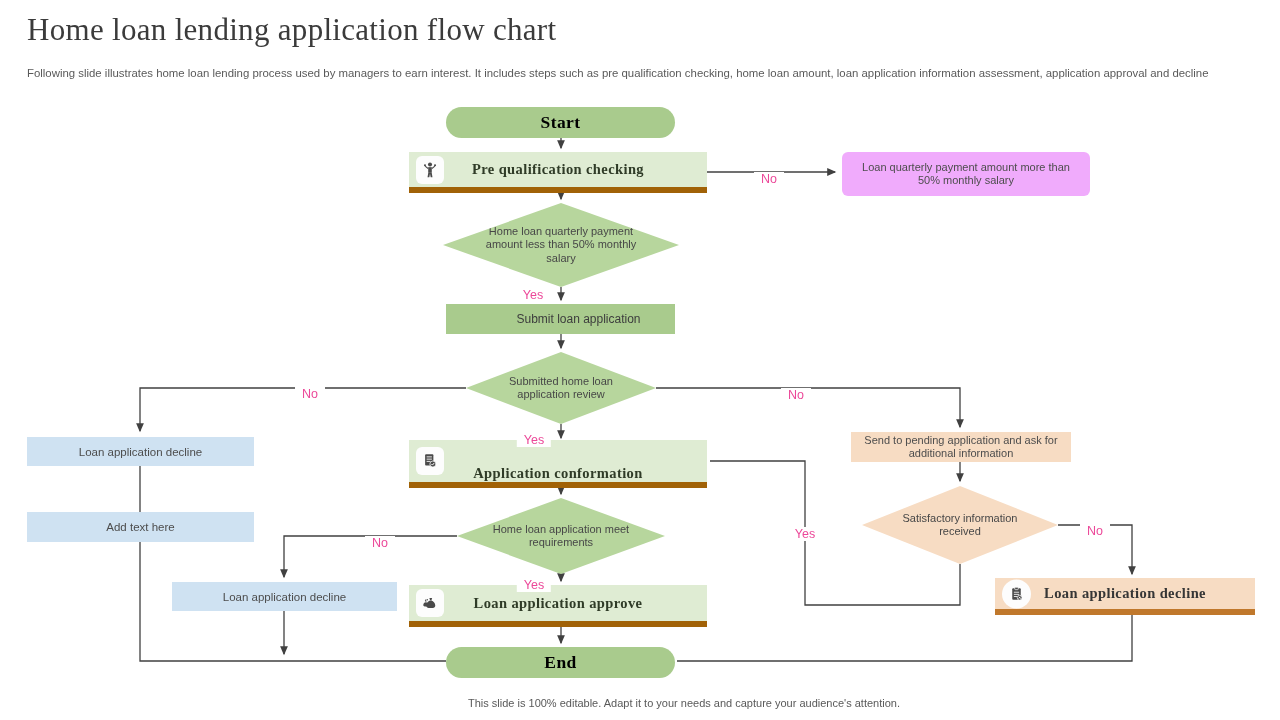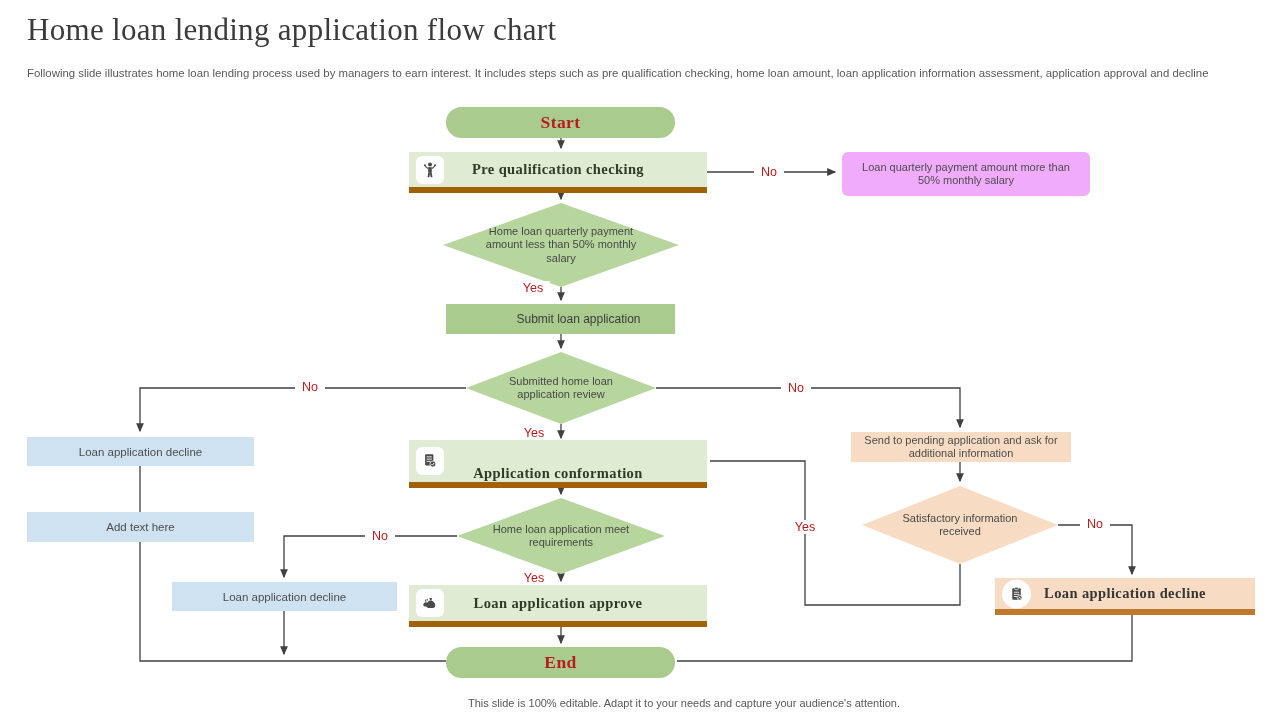--- a/index.html
+++ b/index.html
@@ -8,38 +8,38 @@
   .abs{position:absolute;box-sizing:border-box;}
 
   .title{left:27px;top:12px;width:1100px;font-family:"Liberation Serif",serif;
          font-size:31px;color:#3b3b3b;letter-spacing:.3px;}
   .subtitle{left:27px;top:66px;width:1186px;font-size:11.4px;line-height:14.5px;color:#595959;}
   .footer{left:0;top:697px;width:1280px;text-align:center;font-size:11px;color:#595959;margin-left:44px;}
 
   .node{position:absolute;box-sizing:border-box;display:flex;align-items:center;
         justify-content:center;text-align:center;color:#4d4d4d;}
   .pill{background:#a9cb8d;border-radius:16px;font-family:"Liberation Serif",serif;
-        font-weight:bold;font-size:17.5px;color:#b91c1c;letter-spacing:.4px;}
+        font-weight:bold;font-size:17.5px;color:#000000;letter-spacing:.4px;}
   .solid{background:#a9cb8d;font-size:12px;color:#3d3d3d;}
   .hbox{background:#dfecd3;border-bottom:6px solid #a16207;
         font-family:"Liberation Serif",serif;font-weight:bold;font-size:14.5px;
         color:#2f3b27;letter-spacing:.4px;}
   .hbox.orange{background:#f7dcc3;border-bottom-color:#c0782c;color:#363636;}
   .chip{position:absolute;left:7px;top:50%;transform:translateY(-50%);width:28px;height:28px;
         background:#fdfdfd;border-radius:6px;display:flex;align-items:center;justify-content:center;}
   .chip.round{border-radius:50%;width:29px;height:29px;}
   .infobox{background:#f0abfc;border-radius:6px;font-size:11px;line-height:13.5px;}
   .bluebox{background:#cfe2f2;font-size:11.5px;}
   .peachbox{background:#f7dcc3;font-size:11px;line-height:13.5px;}
   .diamond{clip-path:polygon(50% 0,100% 50%,50% 100%,0 50%);background:#b7d69d;
            font-size:11px;line-height:13.5px;color:#474747;padding:0 34px;}
   .diamond.peach{background:#f7dcc3;}
 
   .blabel{position:absolute;transform:translate(-50%,-50%);background:#ffffff;
-          padding:0 7px;font-size:12.5px;color:#b91c1c;}
+          padding:0 7px;font-size:12.5px;color:#ec4899;margin-top:7px;}
   svg.connectors{position:absolute;left:0;top:0;}
 </style>
 </head>
 <body>
 
 <div class="abs title">Home loan lending application flow chart</div>
 <div class="abs subtitle">Following slide illustrates home loan lending process used by managers to earn interest. It includes steps such as pre qualification checking, home loan amount, loan application information assessment, application approval and decline</div>
 
 <svg class="connectors" width="1280" height="720">
   <defs>

